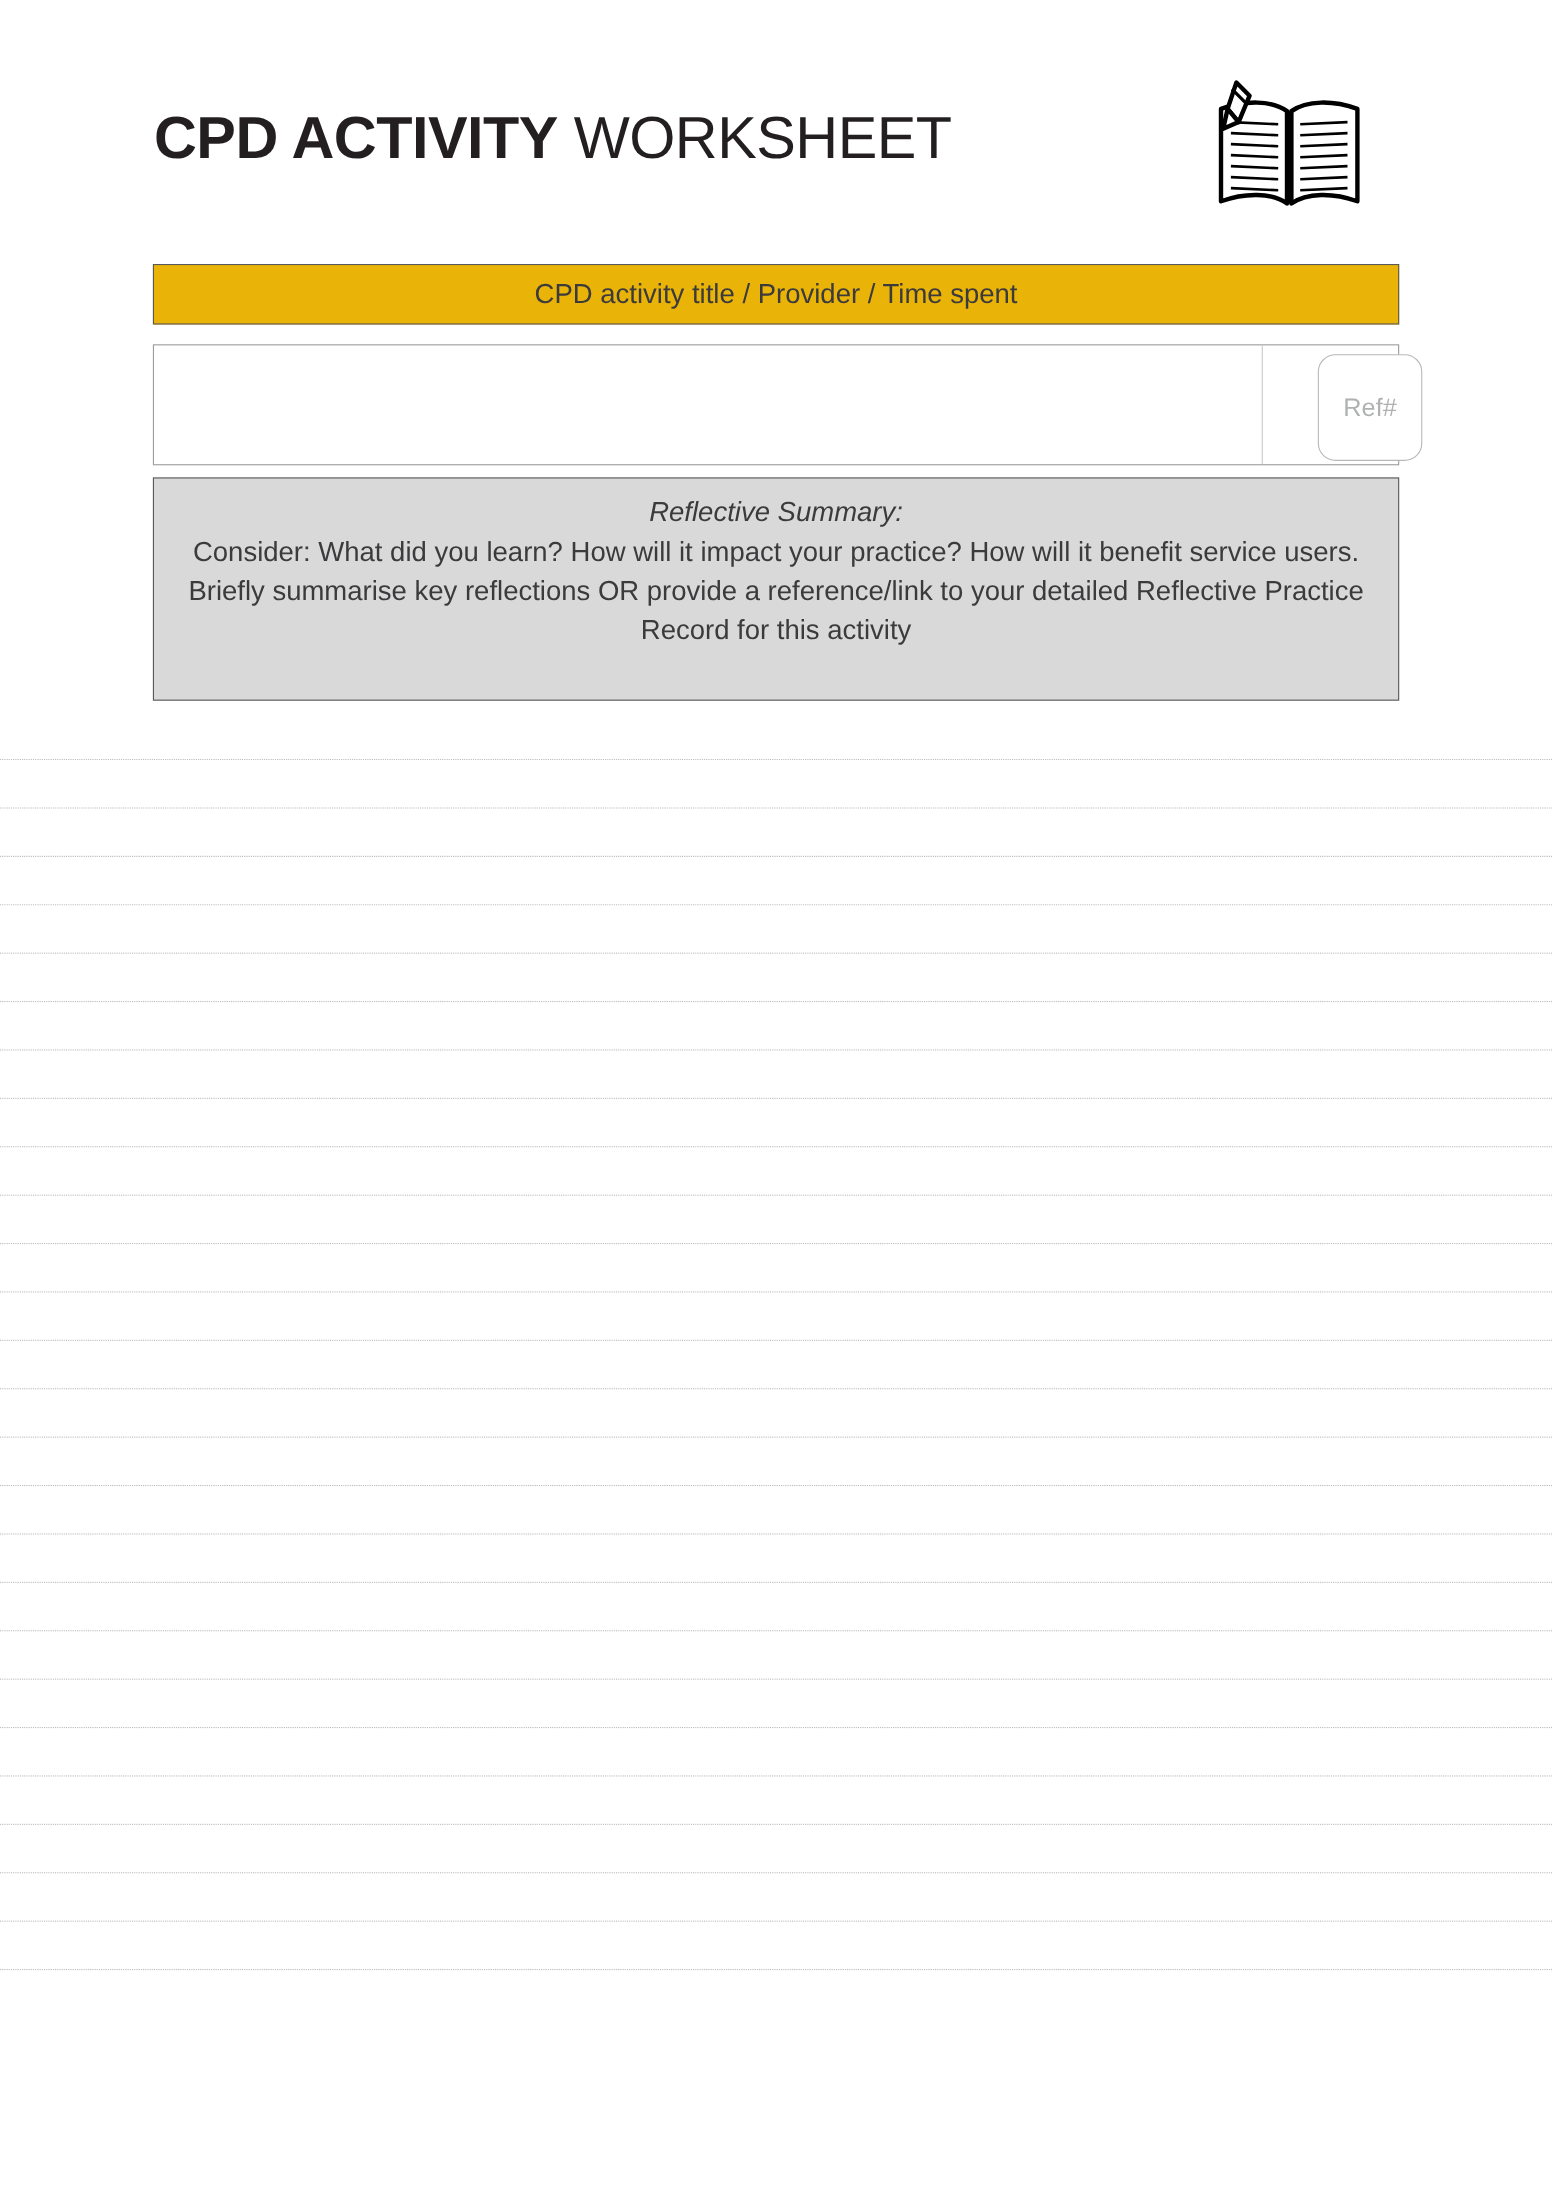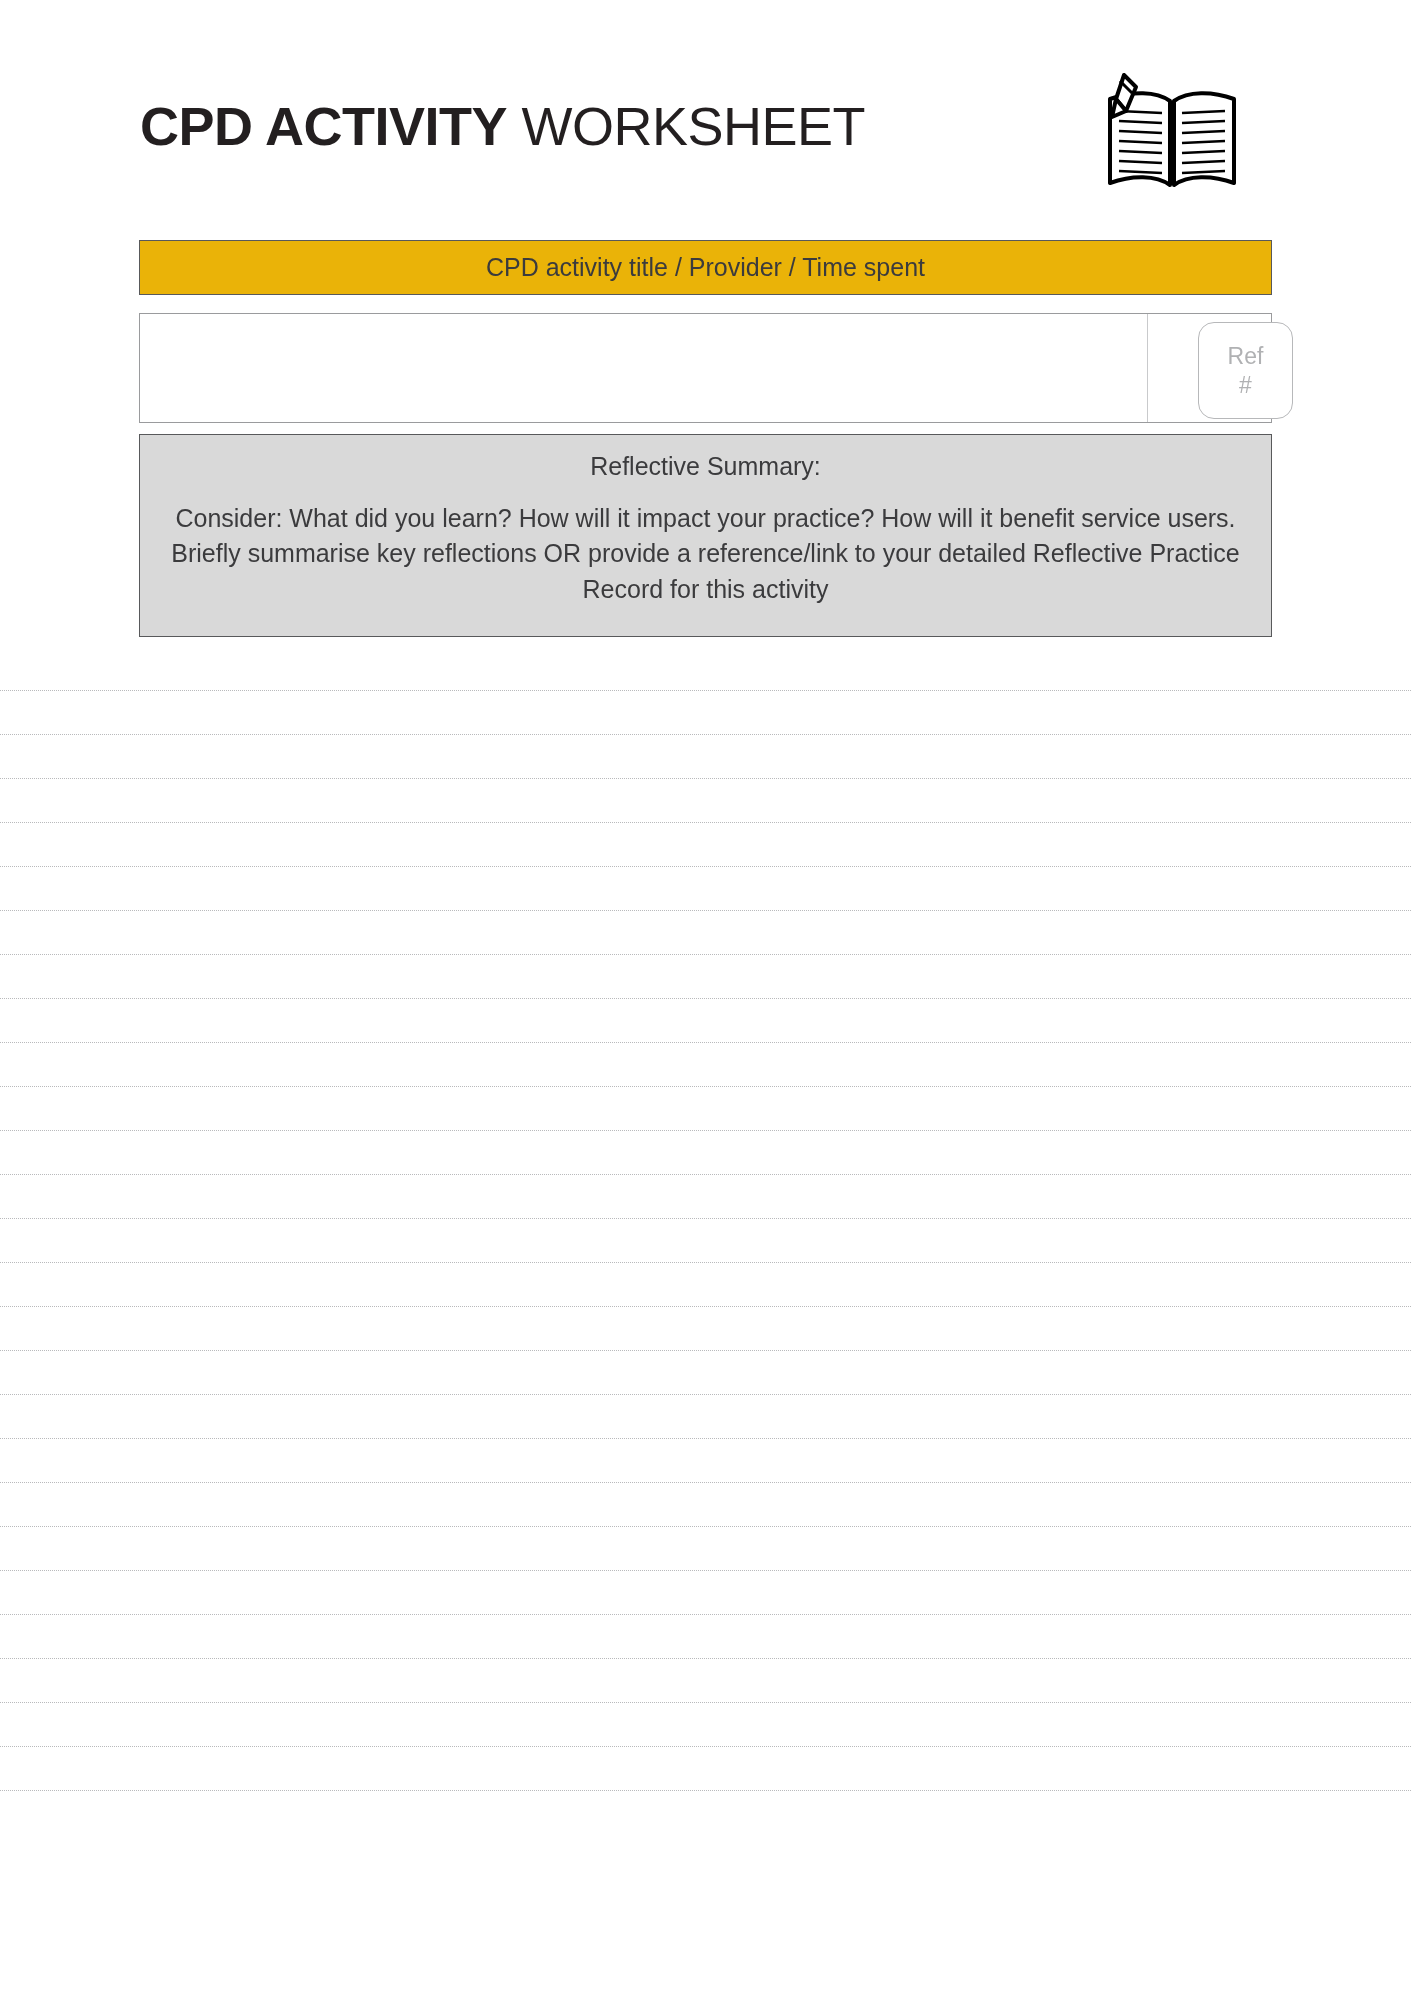--- a/index.html
+++ b/index.html
@@ -115,21 +115,20 @@
   .ref-badge {
     position: absolute;
     right: -22px;
     top: 8px;
     width: 93px;
     height: 95px;
     border: 1px solid #b7b8ba;
     border-radius: 16px;
     background: #fff;
     display: flex;
-    flex-direction: column;
     align-items: center;
     justify-content: center;
     color: #b0b1b3;
     font-size: 23px;
     line-height: 1.25;
   }
 
   
   .summary {
     position: absolute;
@@ -141,21 +140,22 @@
     border: 1px solid #58595b;
     box-sizing: border-box;
     padding: 14px 28px 0 28px;
     text-align: center;
     color: #3b3b3d;
     font-size: 25px;
     line-height: 1.42;
   }
   .summary .heading {
     display: block;
-    margin-bottom: 16px;
+    margin-bottom: 0;
+    font-style: italic;
   }
   .summary .body {
     display: block;
   }
 
   
   .rules {
     position: absolute;
     left: 0;
     top: 690px;

